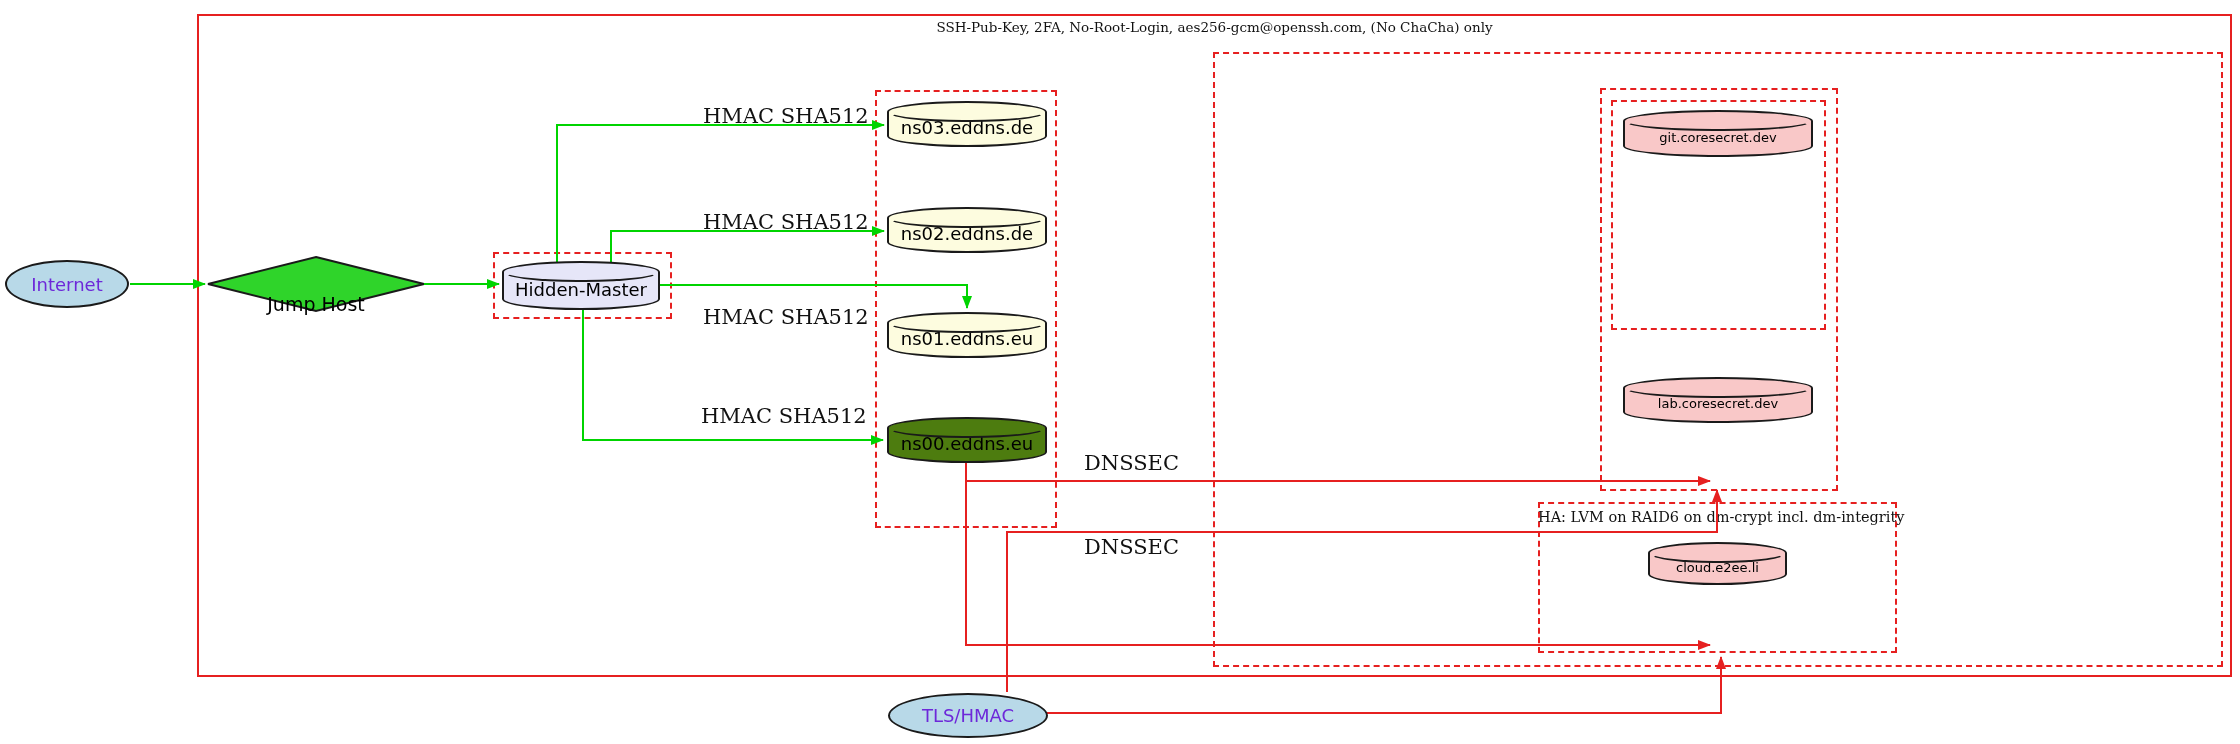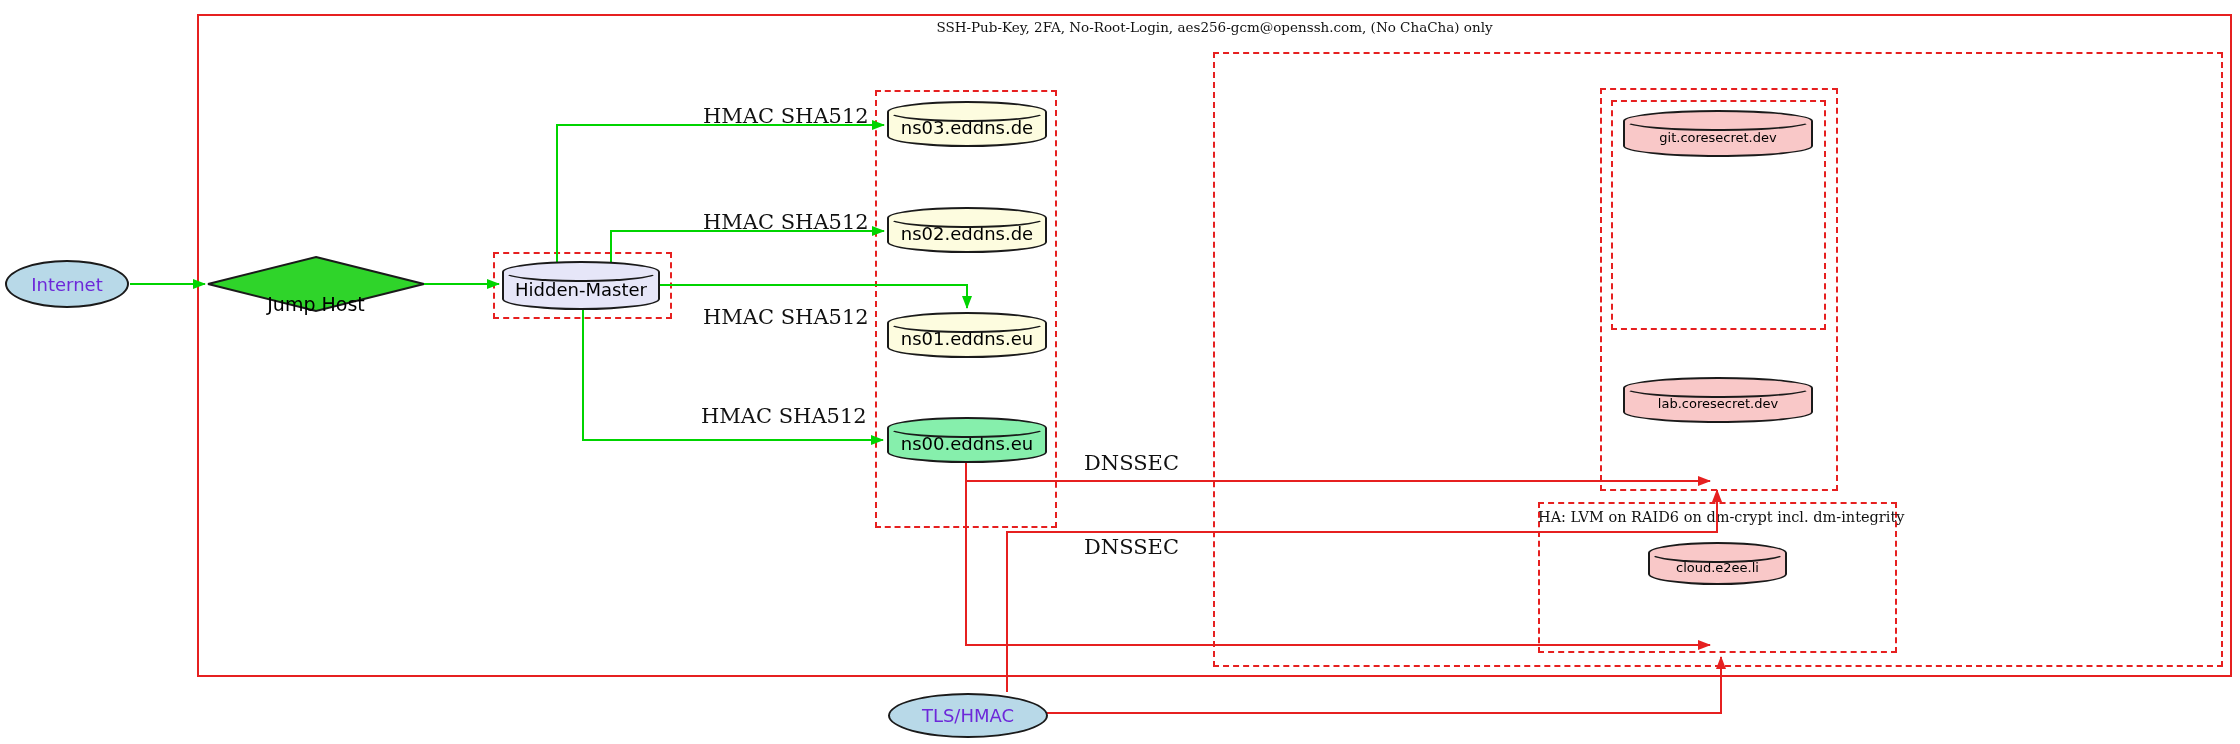--- a/index.html
+++ b/index.html
@@ -78,21 +78,21 @@
 
   <div class="cyl above" style="left:887px;top:101px;width:160px;height:46px;background:#fdfcdf;">
     <span>ns03.eddns.de</span>
   </div>
   <div class="cyl above" style="left:887px;top:207px;width:160px;height:46px;background:#fdfcdf;">
     <span>ns02.eddns.de</span>
   </div>
   <div class="cyl above" style="left:887px;top:312px;width:160px;height:46px;background:#fdfcdf;">
     <span>ns01.eddns.eu</span>
   </div>
-  <div class="cyl above" style="left:887px;top:417px;width:160px;height:46px;background:#86efac;">
+  <div class="cyl above" style="left:887px;top:417px;width:160px;height:46px;background:#4d7c0f;">
     <span>ns00.eddns.eu</span>
   </div>
 
   <div class="cyl small above" style="left:1623px;top:110px;width:190px;height:47px;background:#f9c8c8;">
     <span>git.coresecret.dev</span>
   </div>
   <div class="cyl small above" style="left:1623px;top:377px;width:190px;height:46px;background:#f9c8c8;">
     <span>lab.coresecret.dev</span>
   </div>
   <div class="cyl small above" style="left:1648px;top:542px;width:139px;height:43px;background:#f9c8c8;">

